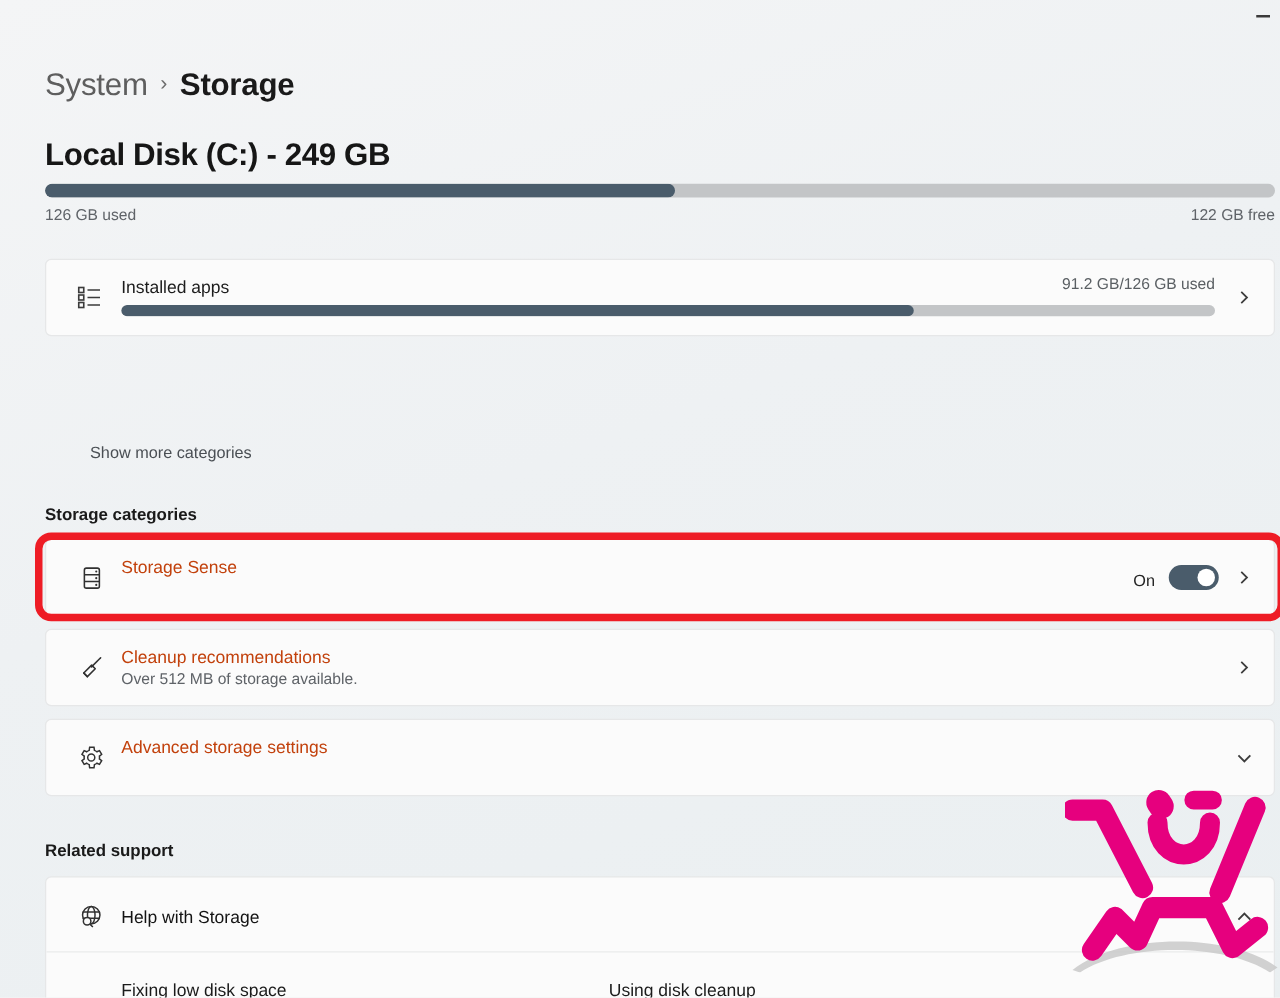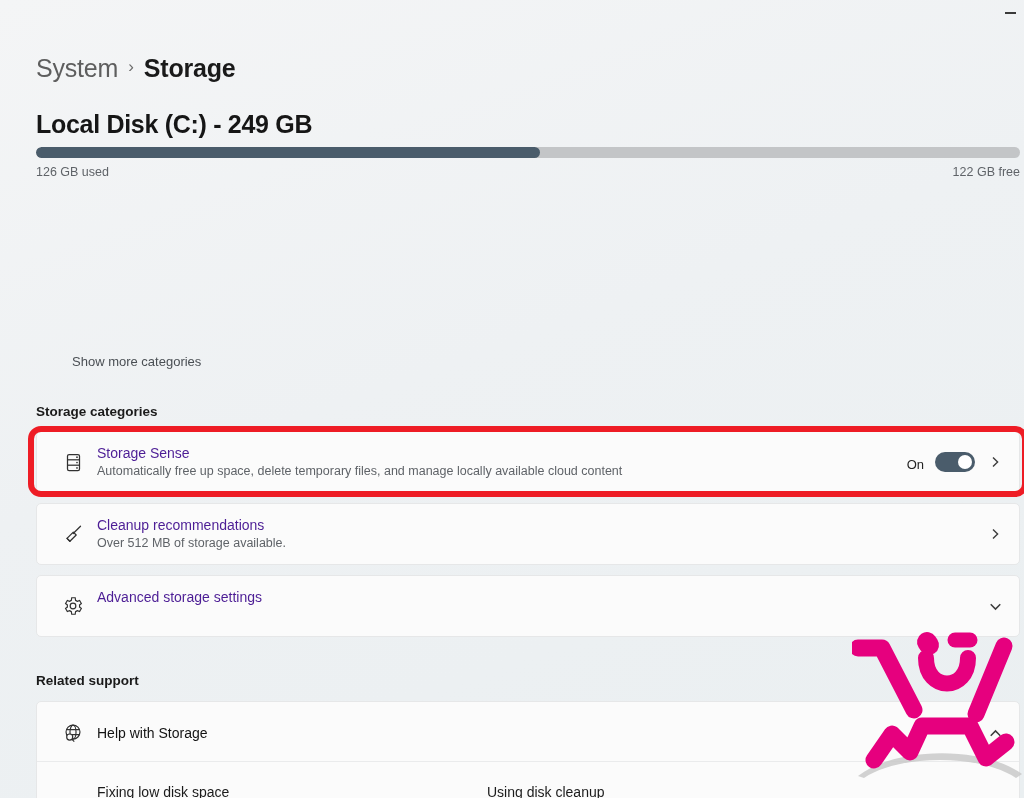--- a/index.html
+++ b/index.html
@@ -112,21 +112,21 @@
   .mgmt-card { height: 62px; }
   .mgmt-icon {
     position: absolute; left: 20px; top: 50%;
     transform: translateY(-50%);
     width: 32px; height: 32px;
     display: flex; align-items: center; justify-content: center;
     color: #313131;
   }
   .mgmt-title {
     position: absolute; left: 60px; top: 13px;
-    font-size: 14px; color: #4c1d95;
+    font-size: 14px; color: #c2410c;
   }
   .mgmt-sub {
     position: absolute; left: 60px; top: 32px;
     font-size: 12.5px; color: #5f6368;
   }
   .mgmt-single {
     position: absolute; left: 60px; top: 50%;
     transform: translateY(-50%);
     font-size: 14px; color: #131313;
   }
@@ -190,39 +190,60 @@
     <span class="crumb-current">Storage</span>
   </div>
 
   <div class="disk-title">Local Disk (C:) - 249 GB</div>
   <div class="disk-bar">
     <div class="disk-bar-fill" id="disk-fill" style="width: 51.2%;"></div>
   </div>
   <div class="disk-legend-used">126 GB used</div>
   <div class="disk-legend-free">122 GB free</div>
 
+  <div class="card cat-card" style="top:207px">
+    <div class="cat-icon">
+      <svg width="22" height="22" viewBox="0 0 22 22" fill="none" stroke="currentColor" stroke-width="1.3">
+        <rect x="2" y="3" width="4" height="4"></rect>
+        <rect x="2" y="9" width="4" height="4"></rect>
+        <rect x="2" y="15" width="4" height="4"></rect>
+        <line x1="9" y1="5" x2="19" y2="5"></line>
+        <line x1="9" y1="11" x2="19" y2="11"></line>
+        <line x1="9" y1="17" x2="19" y2="17"></line>
+      </svg>
+    </div>
+    <div class="cat-label">Installed apps</div>
+    <div class="cat-usage">91.2 GB/126 GB used</div>
+    <div class="cat-bar">
+      <div class="cat-bar-fill" id="cat0-fill" style="width: 72.4%;"></div>
+    </div>
+    <div class="chev">
+      <svg width="12" height="12" viewBox="0 0 12 12" fill="none" stroke="currentColor" stroke-width="1.4">
+          <polyline points="4,1.5 8.6,6 4,10.5"></polyline>
+        </svg>
+    </div>
+  </div>
 
 
   <div class="show-more">Show more categories</div>
 
   <div class="section-heading" style="top:404px">Storage categories</div>
 
   <div class="card mgmt-card" style="top:431px">
     <div class="mgmt-icon">
       <svg width="21" height="21" viewBox="0 0 21 21" fill="none" stroke="currentColor" stroke-width="1.25">
         <rect x="4.5" y="2.5" width="12" height="16" rx="1.6"></rect>
         <line x1="4.5" y1="7.8" x2="16.5" y2="7.8"></line>
         <line x1="4.5" y1="13.2" x2="16.5" y2="13.2"></line>
         <circle cx="14" cy="5.2" r=".85" fill="currentColor" stroke="none"></circle>
         <circle cx="14" cy="10.5" r=".85" fill="currentColor" stroke="none"></circle>
         <circle cx="14" cy="15.9" r=".85" fill="currentColor" stroke="none"></circle>
       </svg>
     </div>
     <div class="mgmt-title">Storage Sense</div>
-    <div class="mgmt-sub">Automatically free up space, delete temporary files, and manage locally available cloud content</div>
     <div class="toggle-wrap">
       <span class="toggle-label">On</span>
       <span class="toggle">
         <span class="toggle-knob"></span>
       </span>
     </div>
     <div class="chev">
       <svg width="12" height="12" viewBox="0 0 12 12" fill="none" stroke="currentColor" stroke-width="1.4">
           <polyline points="4,1.5 8.6,6 4,10.5"></polyline>
         </svg>

